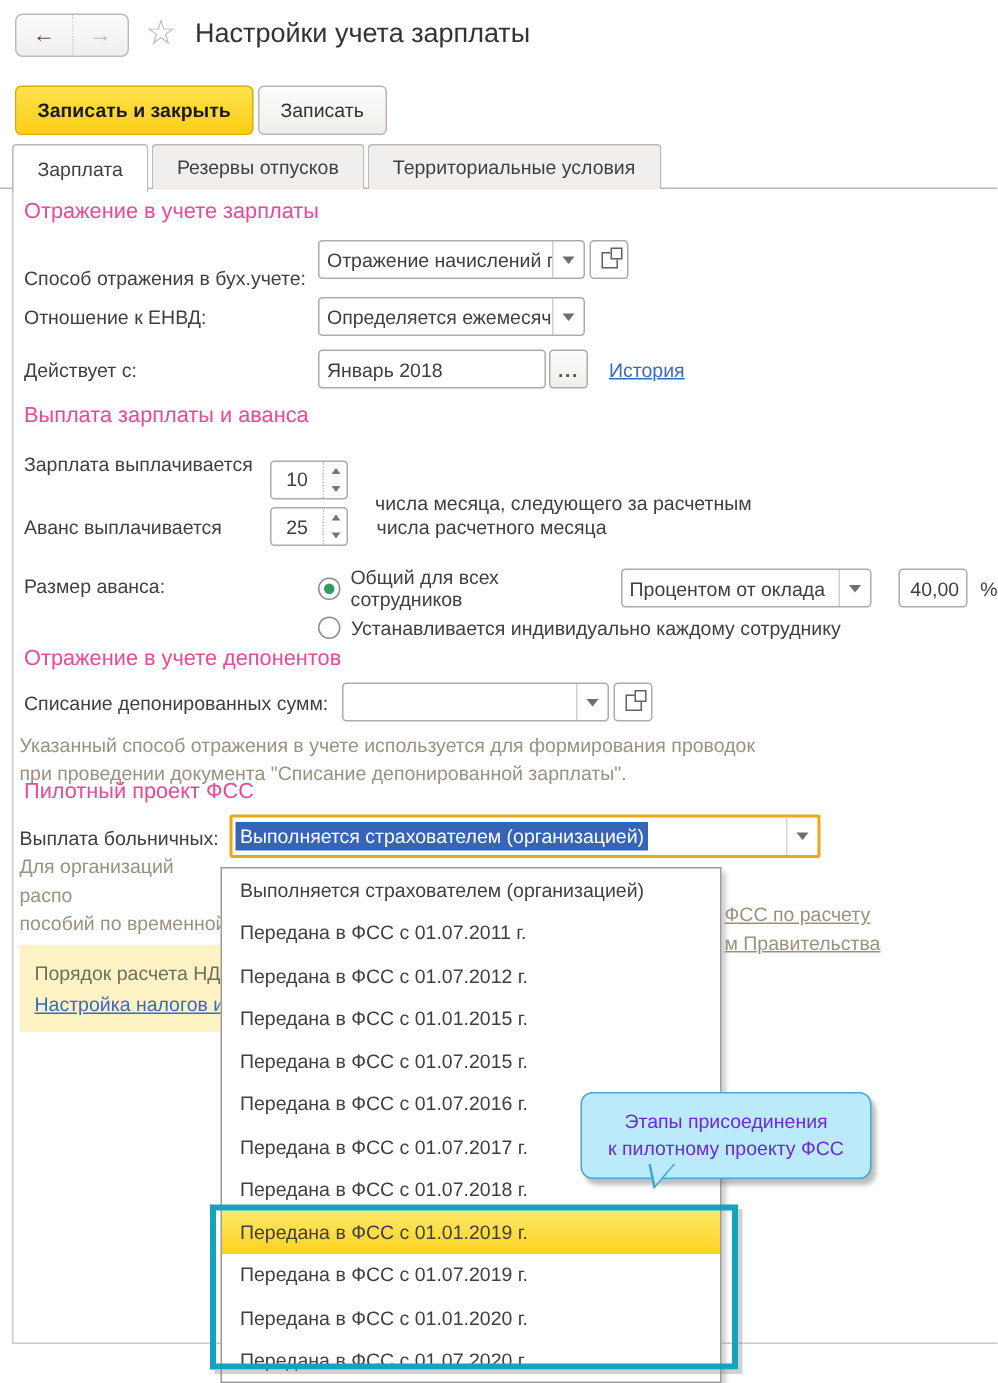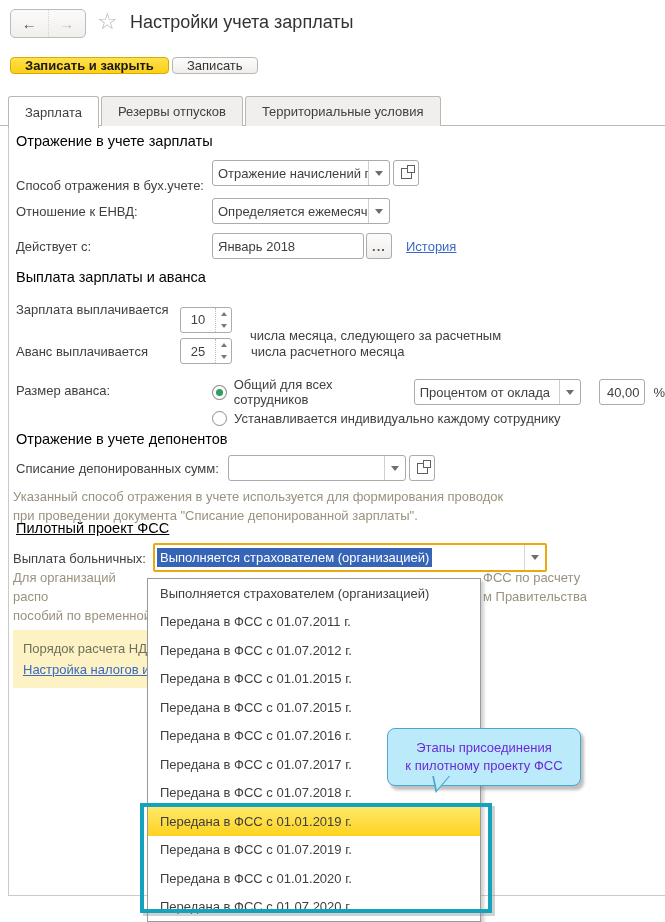--- a/index.html
+++ b/index.html
@@ -15,37 +15,37 @@
   
   .navbtns{left:10px;top:9px;width:74px;height:27px;border:1px solid #bdbab7;border-radius:5px;
     background:linear-gradient(#fcfbfa,#f1efec);display:flex;}
   .navbtns .half{flex:1;display:flex;align-items:center;justify-content:center;font-size:15px;font-weight:bold;}
   .navbtns .half:first-child{border-right:1px dotted #d4d1ce;color:#5d4f4f;}
   .navbtns .half:last-child{color:#beb9b3;}
   .star{left:97px;top:8px;font-size:23px;color:#b9b4ae;}
   .page-title{left:130px;top:12px;font-size:18px;color:#333;}
 
   
-  .btn{height:17px;display:inline-flex;align-items:center;justify-content:center;
+  .btn{height:33px;display:inline-flex;align-items:center;justify-content:center;
     border:1px solid #b9b6b2;border-radius:4px;background:linear-gradient(#fdfcfb,#f0eeeb);
     padding:0 14px;font-size:13px;color:#333;cursor:pointer;}
   .btn.primary{left:10px;top:57px;background:linear-gradient(#ffe14d,#fccf17);border-color:#d9ab00;font-weight:bold;color:#1a1a1a;}
   .btn.secondary{left:172px;top:57px;}
 
   
   .tabs{left:8px;top:96px;height:30px;display:flex;z-index:2;}
   .tab{padding:0 16px;display:flex;align-items:center;border:1px solid #bab7b4;border-bottom:none;
     background:#f1efed;margin-right:2px;border-top-left-radius:3px;border-top-right-radius:3px;color:#3f3f3f;}
   .tab.active{background:#ffffff;position:relative;z-index:3;height:31px;}
   .tab-divider{left:0;top:125px;width:665px;height:0;border-top:1px solid #bab7b4;z-index:1;}
 
   
   .content-frame{left:8px;top:126px;width:657px;height:769px;border-left:1px solid #ccc9c6;border-bottom:1px solid #ccc9c6;z-index:0;}
 
-  .sec-title{font-size:14.5px;color:#000000;}
+  .sec-title{font-size:14.5px;color:#ec4899;}
   .lbl{color:#3f3f3f;}
 
   
   .field{border:1px solid #ababab;border-radius:3px;background:#fff;height:26px;box-sizing:border-box;display:flex;align-items:center;}
   .field .txt{padding:0 5px;white-space:nowrap;overflow:hidden;flex:1;}
   .dd-arrow{width:20px;align-self:stretch;border-left:1px solid #cfcfcf;display:flex;align-items:center;justify-content:center;}
   .dd-arrow i{width:0;height:0;border-left:4px solid transparent;border-right:4px solid transparent;border-top:5px solid #6e6e6e;}
   .sq-btn{width:26px;height:26px;box-sizing:border-box;border:1px solid #ababab;border-radius:3px;margin-left:3px;
     display:flex;align-items:center;justify-content:center;background:#fff;}
   .icon-open{position:relative;width:9px;height:9px;border:1px solid #5f5f5f;background:#fff;}
@@ -234,38 +234,38 @@
   <div class="sq-btn">
       <span class="icon-open"></span>
     </div>
 </div>
 
 <div class="abs hint" style="left:13px;top:487px;width:560px;">
   <div>Указанный способ отражения в учете используется для формирования проводок</div>
   <div>при проведении документа "Списание депонированной зарплаты".</div>
 </div>
 
-<div class="abs sec-title" style="left:16px;top:520px;text-decoration:underline;">Пилотный проект ФСС</div>
+<div class="abs sec-title" style="left:16px;top:520px;">Пилотный проект ФСС</div>
 
 <div class="row" style="left:13px;top:544px;height:28px;">
   <span class="lbl">Выплата больничных:</span>
 </div>
 <div class="abs combo-focus">
   <span class="sel">Выполняется страхователем (организацией)</span>
   <span class="dd-arrow">
       <i></i>
     </span>
 </div>
 
 <div class="abs hint" style="left:13px;top:568px;width:140px;">
   <div>Для организаций распо</div>
   <div>пособий по временной</div>
   <div>РФ от 21.04.2011 № 29</div>
 </div>
-<div class="abs hint" style="left:483px;top:568px;width:170px;">
+<div class="abs hint" style="left:483px;top:600px;width:170px;text-decoration:underline;">
   <div>ФСС по расчету</div>
   <div>м Правительства</div>
 </div>
 
 <div class="abs info-panel">
   <div>Порядок расчета НДФ</div>
   <span class="link">Настройка налогов и с</span>
 </div>
 
 <div class="abs dropdown">

